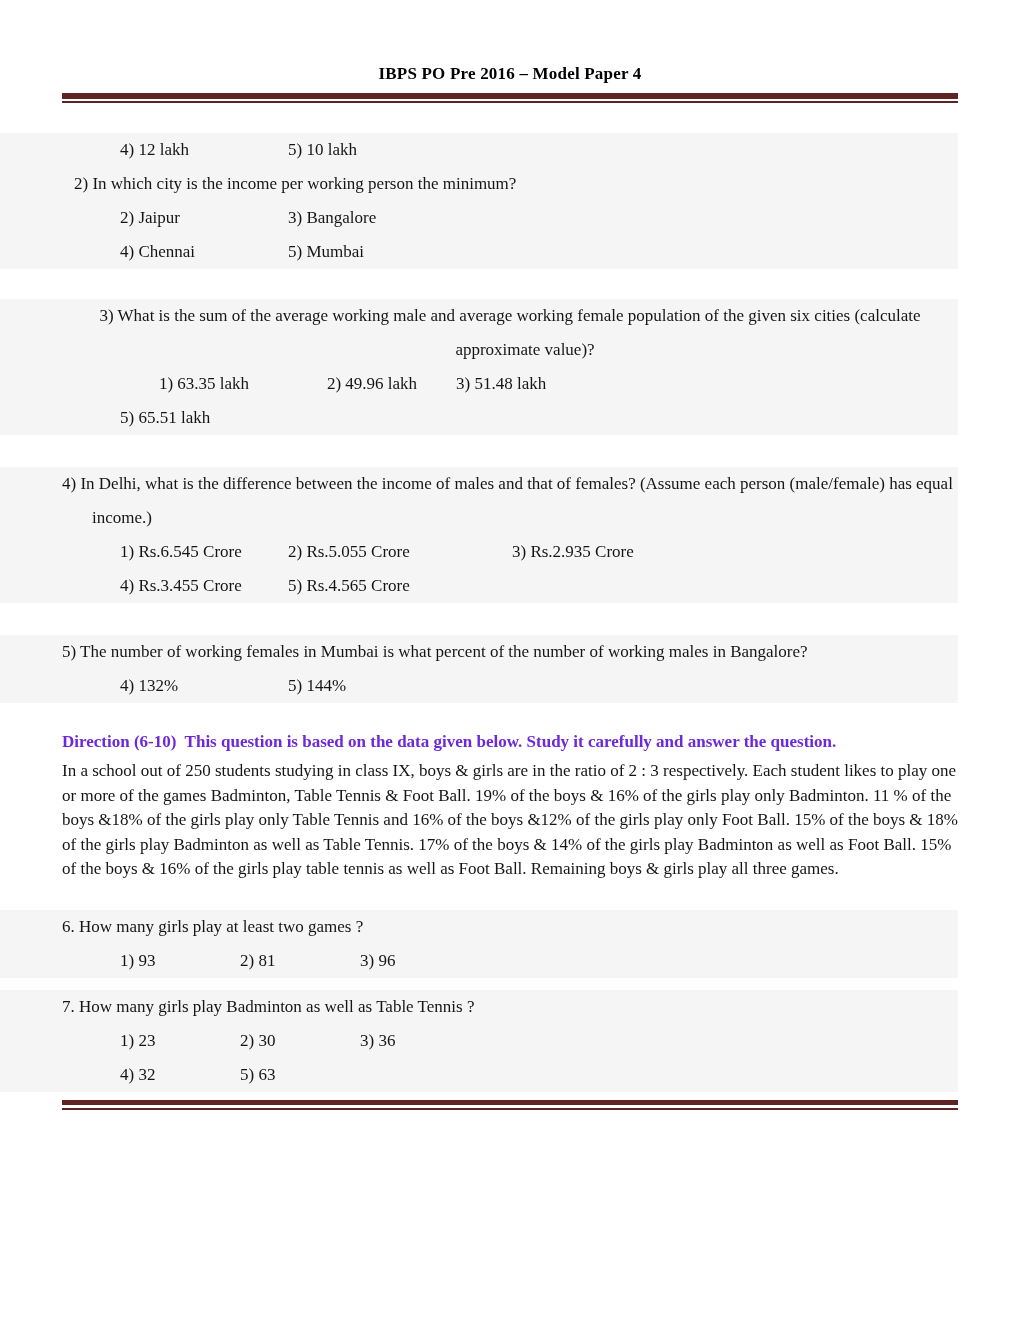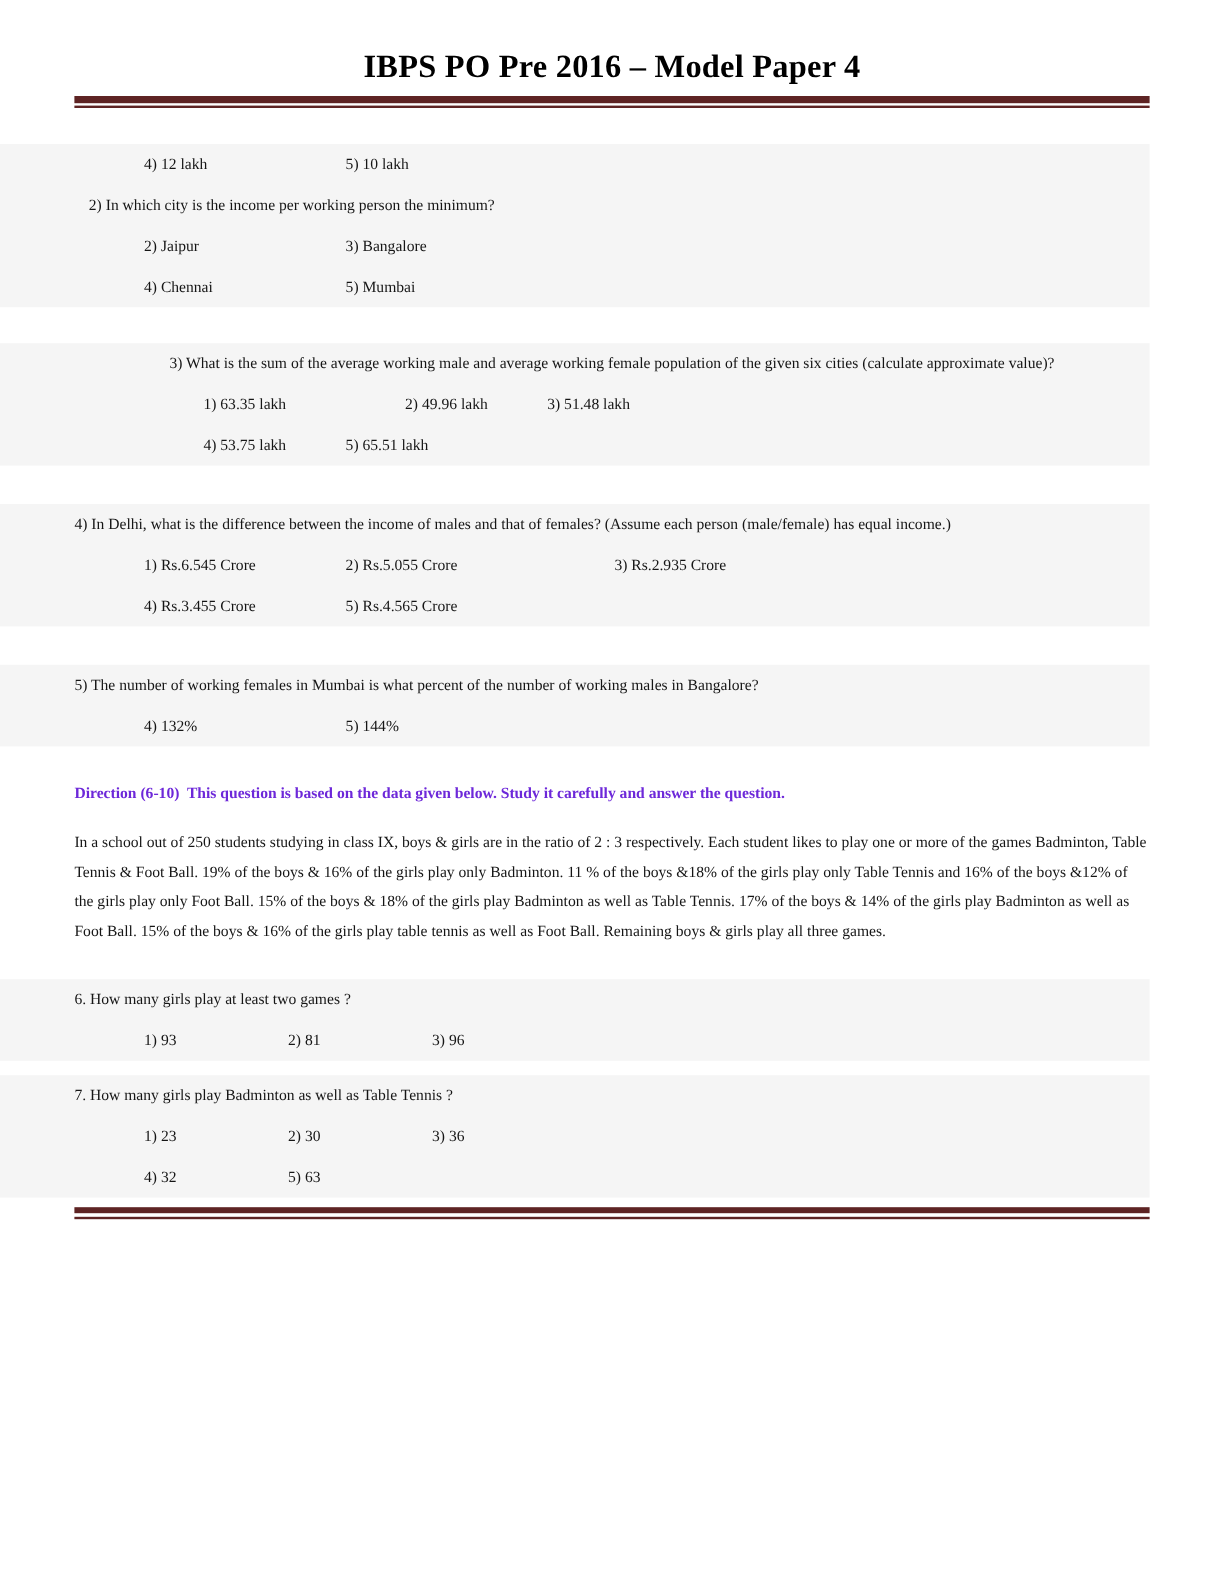--- a/index.html
+++ b/index.html
@@ -11,33 +11,33 @@
     color: #151515;
   }
   .page {
     width: 1020px;
     min-height: 1320px;
     background: #ffffff;
     padding: 0 62px 40px 62px;
     position: relative;
   }
   .title {
-    font-size: 27px;
+    font-size: 17px;
     font-weight: 700;
     text-align: center;
-    padding-top: 40px;
+    padding-top: 64px;
     letter-spacing: 0.2px;
     color: #000000;
   }
   .rule-top { margin-top: 9px; }
   .bar { background: #5e2424; }
   .bar.thick { height: 6px; }
   .bar.thin  { height: 2px; margin-top: 2px; }
 
-  .content { font-size: 13px; }
+  .content { font-size: 17px; }
 
   .block { line-height: 34px; }
   .shaded {
     background: #f5f5f5;
     margin-left: -62px;
     padding-left: 62px;
   }
   .qtext { padding-left: 30px; text-indent: -30px; }
   .qtext.indent12 { padding-left: 42px; text-indent: -30px; }
 
@@ -55,21 +55,21 @@
   .block-q7   { margin-top: 12px; }
 
   .direction {
     margin-top: 24px;
     font-weight: 700;
     white-space: pre-wrap;
     line-height: 30px;
     color: #6d28d9;
   }
   .passage {
-    margin-top: 14px;
+    margin-top: 2px;
     line-height: 24.5px;
   }
 
   .rule-bottom { margin-top: 8px; }
   .rule-bottom .bar.thick { height: 5px; }
   .rule-bottom .bar.thin  { height: 2px; margin-top: 3px; }
 </style>
 </head>
 <body>
 
@@ -101,21 +101,20 @@
     </section>
 
     <section class="block shaded block-q3">
       <div class="qtext">3) What is the sum of the average working male and average working female population of the given six cities (calculate approximate value)?</div>
       <div class="opts">
         <span class="o">1) 63.35 lakh</span>
         <span class="o">2) 49.96 lakh</span>
         <span class="o">3) 51.48 lakh</span>
       </div>
       <div class="opts">
-        <span class="o">4) 53.75 lakh</span>
         <span class="o">5) 65.51 lakh</span>
       </div>
     </section>
 
     <section class="block shaded block-q4">
       <div class="qtext">4) In Delhi, what is the difference between the income of males and that of females? (Assume each person (male/female) has equal income.)</div>
       <div class="opts">
         <span class="o">1) Rs.6.545 Crore</span>
         <span class="o wide">2) Rs.5.055 Crore</span>
         <span class="o">3) Rs.2.935 Crore</span>

